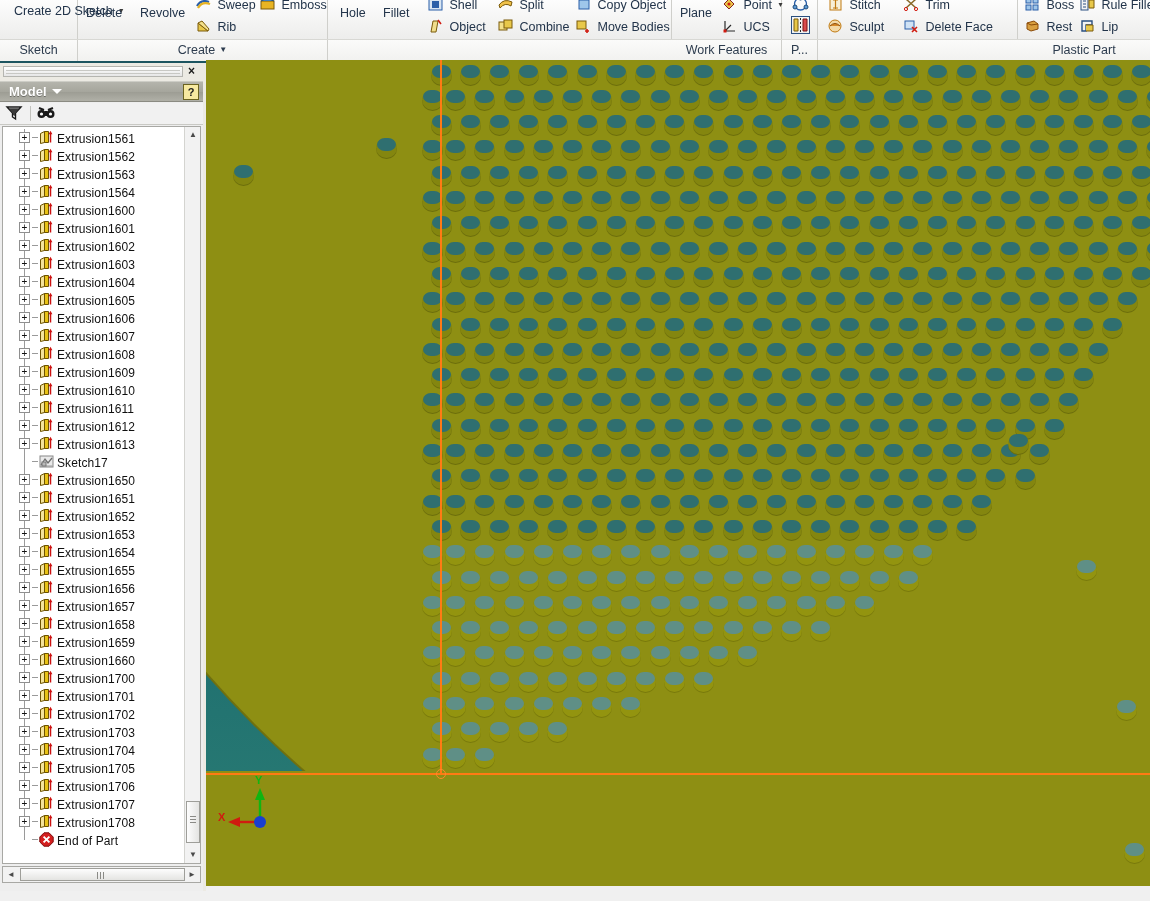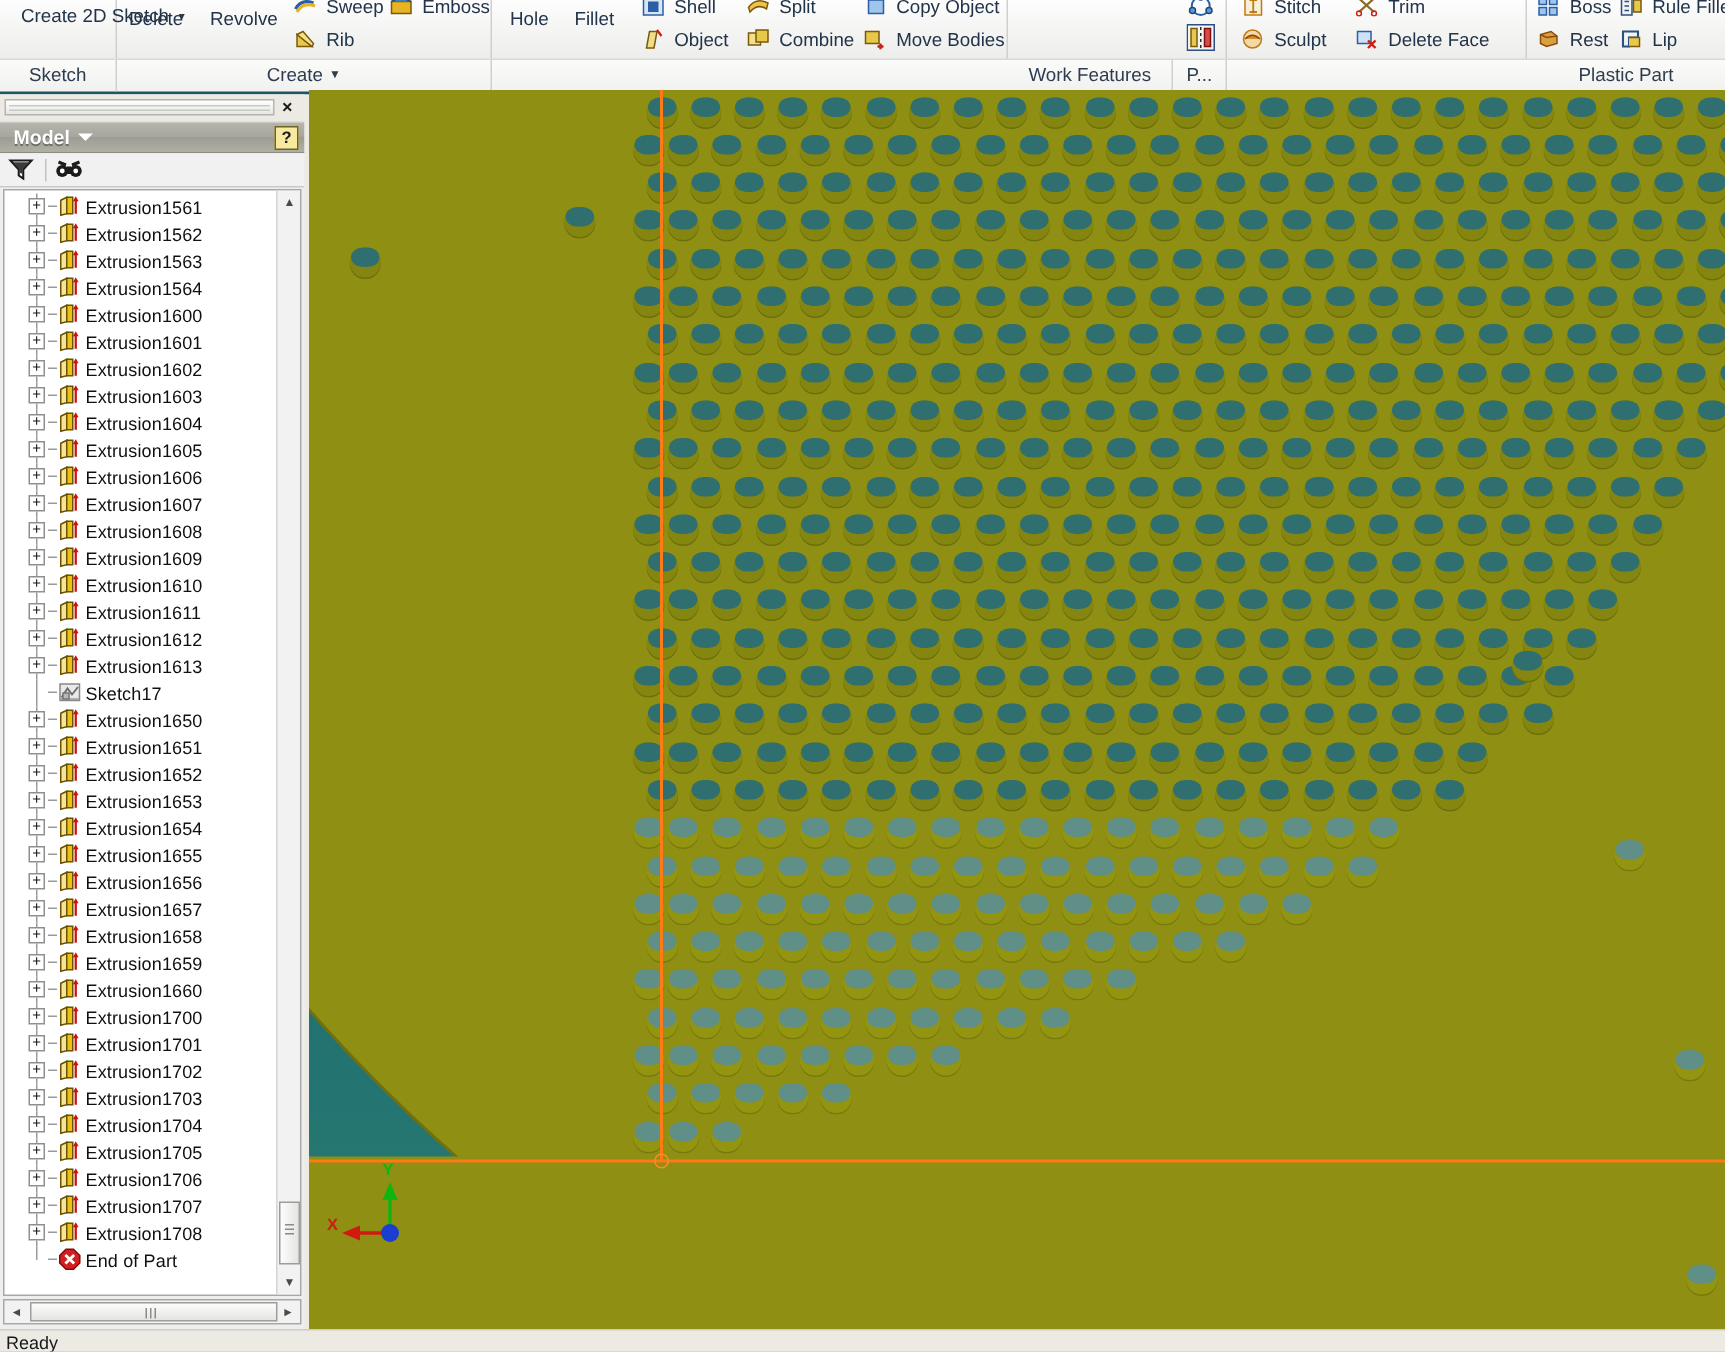--- a/index.html
+++ b/index.html
@@ -331,20 +331,44 @@
         <span class="rb-ico">
           <svg width="15" height="14" viewBox="0 0 15 14">
               <rect x="1" y="2" width="9" height="8" fill="#e8c84a" stroke="#7a5a0a"></rect>
               <path d="M11 10 l0 4 M9 12 l4 0" stroke="#d01b10" stroke-width="1.6"></path>
             </svg>
         </span>
         <span class="lbl">Move Bodies</span>
       </div>
     </div>
 
+    <div class="ribbon-panel" style="left:672px;width:110px;">
+      <div class="rb-item" style="left:8px;top:5px;">
+        <span class="lbl">Plane</span>
+      </div>
+      <div class="rb-item" style="left:50px;top:-3px;">
+        <span class="rb-ico">
+          <svg width="15" height="14" viewBox="0 0 15 14">
+              <path d="M7 2 L12 7 L7 12 L2 7 Z" fill="#e8c84a" stroke="#8a2020"></path>
+              <circle cx="7" cy="7" r="1.6" fill="#d01b10"></circle>
+            </svg>
+        </span>
+        <span class="lbl">Point</span>
+        <span class="rb-arrow">▾</span>
+      </div>
+      <div class="rb-item" style="left:50px;top:19px;">
+        <span class="rb-ico">
+          <svg width="15" height="14" viewBox="0 0 15 14">
+              <path d="M3 12 L3 2 M3 12 L13 12 M3 12 L9 6" stroke="#2a2a2a" stroke-width="1.2" fill="none"></path>
+              <rect x="1.5" y="10.5" width="3" height="3" fill="#d01b10"></rect>
+            </svg>
+        </span>
+        <span class="lbl">UCS</span>
+      </div>
+    </div>
 
     <div class="ribbon-panel" style="left:782px;width:36px;">
       <div class="rb-item" style="left:9px;top:-4px;">
         <span class="rb-ico" style="width:19px;height:18px;">
           <svg width="19" height="18" viewBox="0 0 19 18">
               <circle cx="9.5" cy="9" r="6" fill="none" stroke="#2a5fa8" stroke-width="1.3"></circle>
               <circle cx="9.5" cy="3" r="2" fill="#5d9ad6" stroke="#1e4a78"></circle>
               <circle cx="4" cy="12" r="2" fill="#5d9ad6" stroke="#1e4a78"></circle>
               <circle cx="15" cy="12" r="2" fill="#5d9ad6" stroke="#1e4a78"></circle>
             </svg>
@@ -2471,16 +2495,13 @@
         <polygon points="46,10 41,22 51,22" fill="#11b511"></polygon>
         <line x1="46" y1="44" x2="22" y2="44" stroke="#d01b10" stroke-width="2.4"></line>
         <polygon points="14,44 26,39 26,49" fill="#d01b10"></polygon>
         <circle cx="46" cy="44" r="6" fill="#1a3fd0"></circle>
       </svg>
       <div class="lab" style="left:41px;top:-4px;color:#11b511;">Y</div>
       <div class="lab" style="left:4px;top:33px;color:#d01b10;">X</div>
     </div>
   </div>
 
-  <div class="statusbar">
-    <div class="txt">Ready</div>
-  </div>
 </div>
 
 </body></html>

